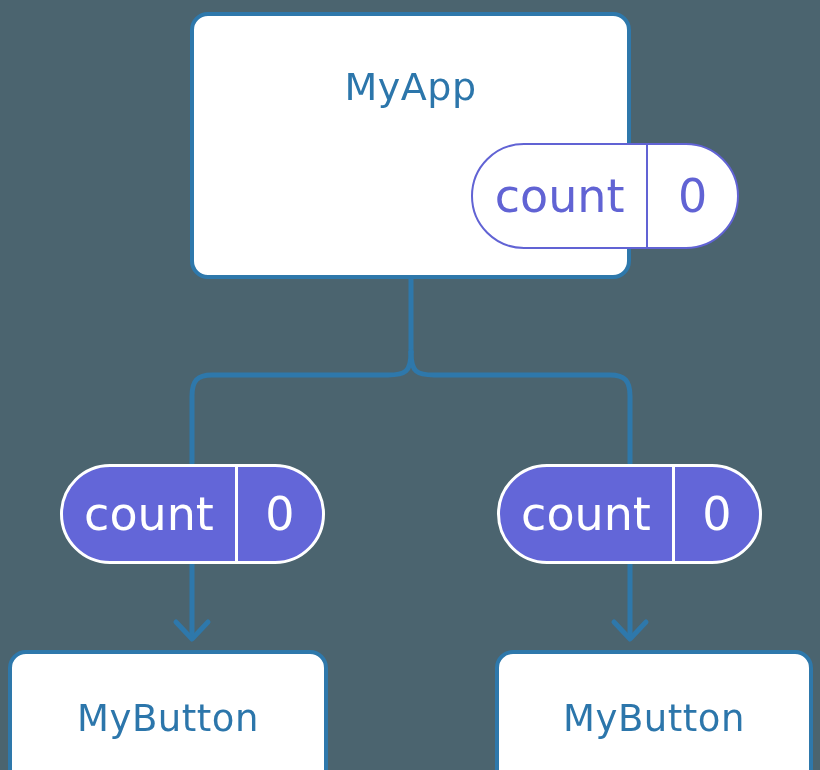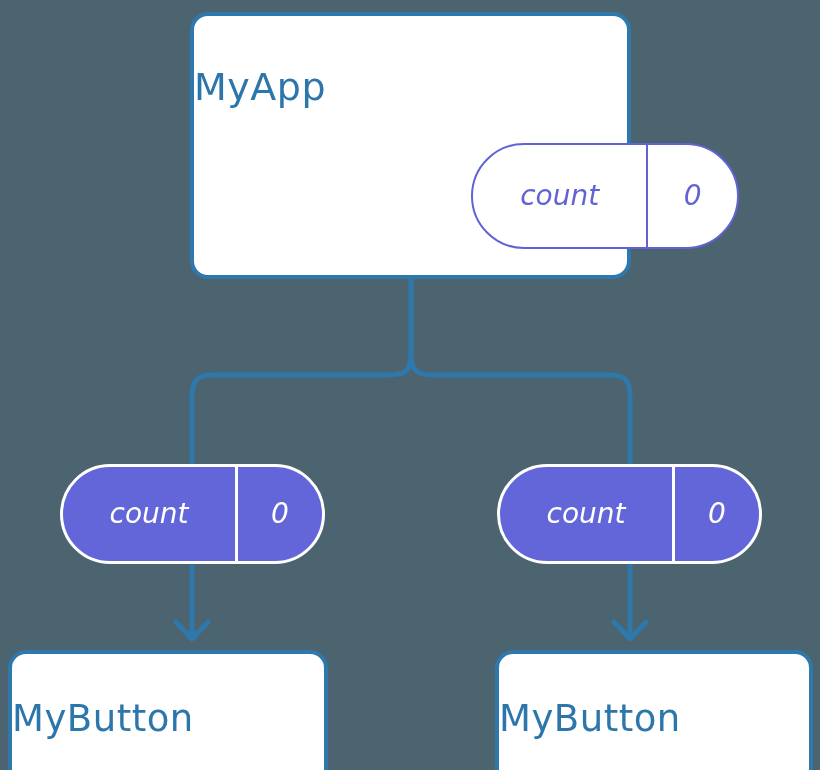--- a/index.html
+++ b/index.html
@@ -30,20 +30,21 @@
 
   
   .comp-box {
     position: absolute;
     background: #ffffff;
     border: 4px solid #2e78ab;
     border-radius: 18px;
     box-sizing: border-box;
     display: flex;
     flex-direction: column;
+    align-items: center;
   }
   .comp-title {
     color: #2c76ab;
     font-size: 38px;
     line-height: 1;
     letter-spacing: 0.5px;
     white-space: nowrap;
   }
 
   
@@ -82,25 +83,24 @@
     border-radius: 999px;
     box-sizing: border-box;
     overflow: hidden;
     position: relative;
   }
   .pill .pill-key,
   .pill .pill-val {
     display: flex;
     align-items: center;
     justify-content: center;
-    font-size: 28px;
+    font-size: 46px;
     line-height: 1;
     white-space: nowrap;
     box-sizing: border-box;
-    font-style: italic;
   }
 
   
   .pill-outline {
     border: 2px solid #6163d4;
     background: #ffffff;
   }
   .pill-outline .pill-key,
   .pill-outline .pill-val { color: #6163d4; }
   .pill-outline .pill-val { border-left: 2px solid #6163d4; }

